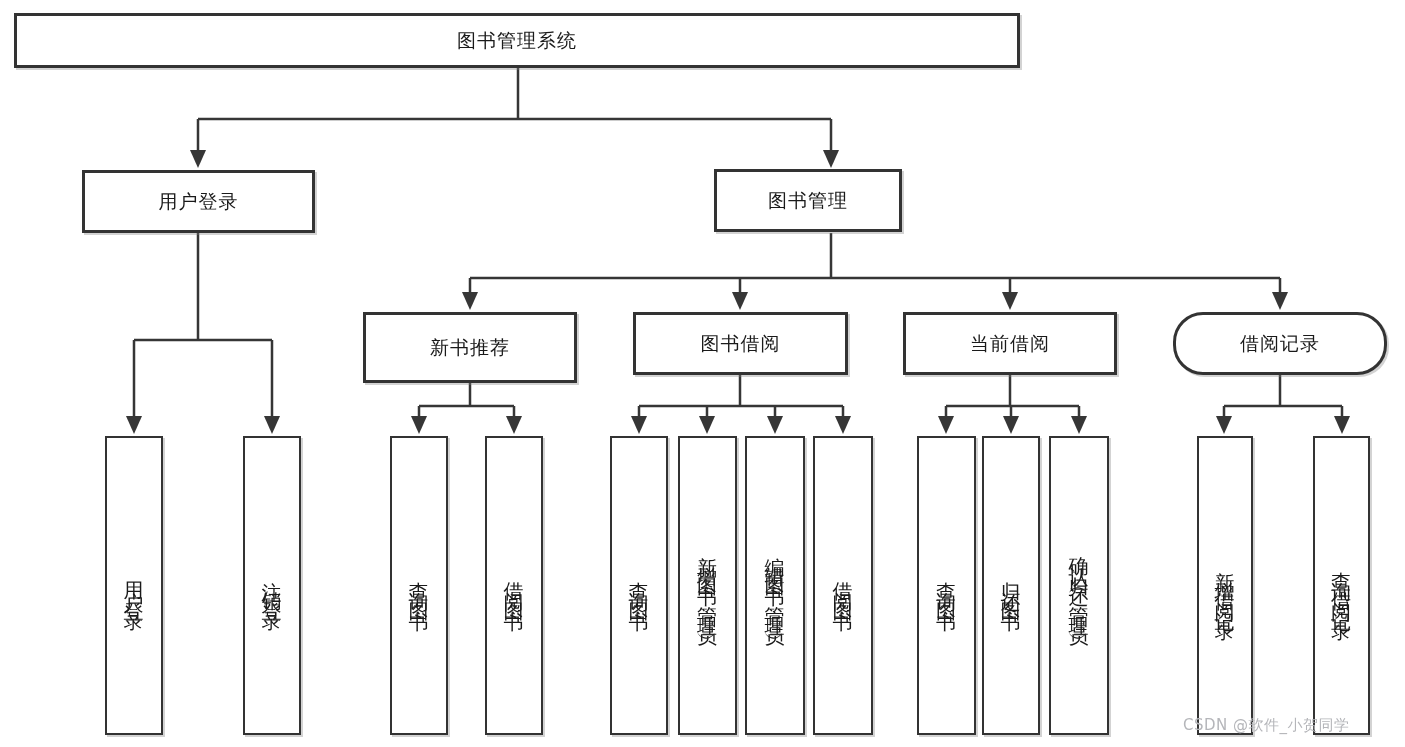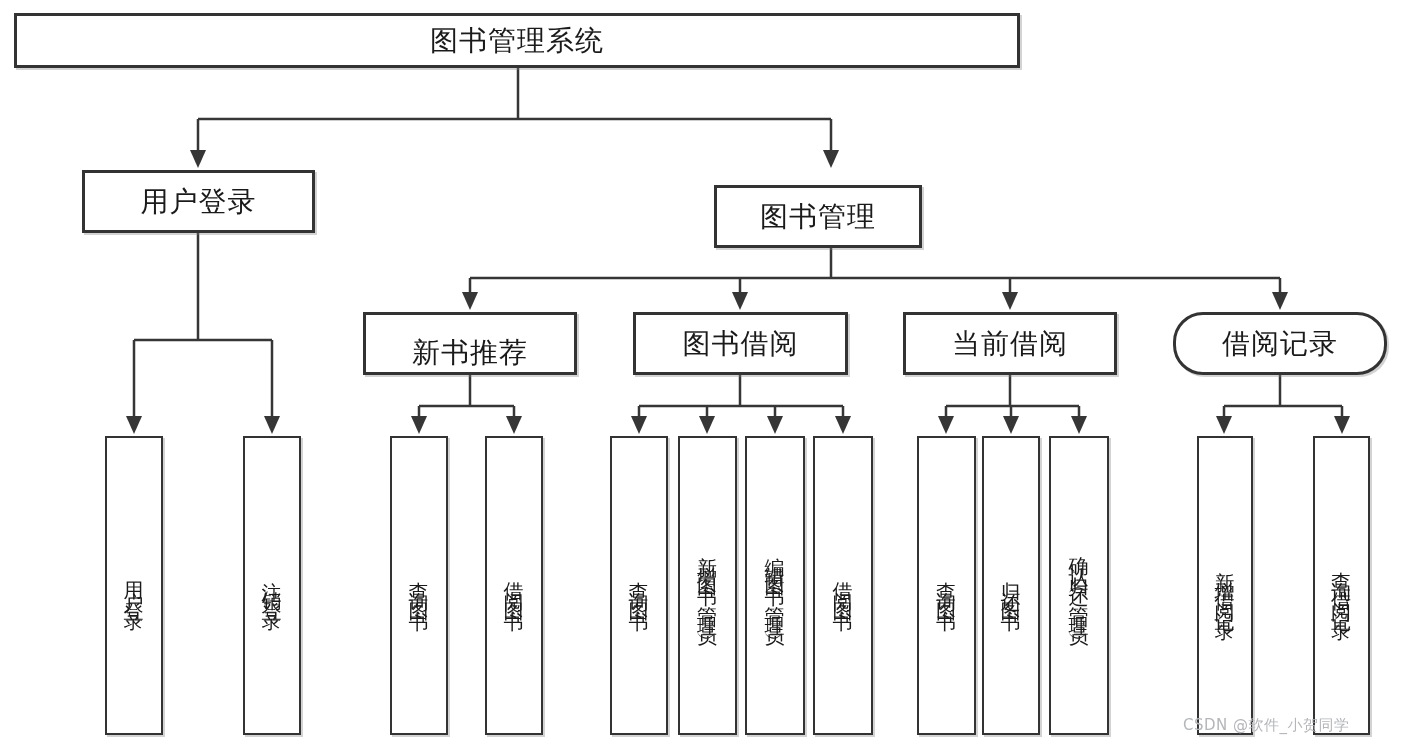--- a/index.html
+++ b/index.html
@@ -16,21 +16,21 @@
     overflow:hidden;
   }
   .connectors{position:absolute;left:0;top:0;width:1405px;height:747px;}
   .node{
     position:absolute;box-sizing:border-box;background:#fff;
     border:3px solid var(--border);
     box-shadow:2px 2px 0 rgba(130,130,130,0.35);
     display:flex;align-items:center;justify-content:center;
     color:var(--text);
   }
-  .hnode{font-size:28px;letter-spacing:1px;white-space:nowrap;}
+  .hnode{font-size:19px;letter-spacing:1px;white-space:nowrap;}
   .leaf{border-width:2.5px;}
   .leaf .vtext{
     writing-mode:vertical-rl;text-orientation:mixed;
     font-size:20px;letter-spacing:10px;line-height:1;
     color:var(--text);
   }
   .watermark{
     position:absolute;z-index:5;color:var(--watermark);
     font-size:15px;letter-spacing:0.5px;white-space:nowrap;
   }
@@ -80,25 +80,25 @@
     </g>
   </svg>
 
   <div class="node hnode" style="left:14px;top:13px;width:1006px;height:55px;">
     <span>图书管理系统</span>
   </div>
 
   <div class="node hnode" style="left:82px;top:170px;width:233px;height:63px;">
     <span>用户登录</span>
   </div>
-  <div class="node hnode" style="left:714px;top:185px;width:208px;height:63px;">
+  <div class="node hnode" style="left:714px;top:169px;width:188px;height:63px;">
     <span>图书管理</span>
   </div>
 
-  <div class="node hnode" style="left:363px;top:312px;width:214px;height:63px;align-items:flex-end;">
+  <div class="node hnode" style="left:363px;top:312px;width:214px;height:71px;">
     <span>新书推荐</span>
   </div>
   <div class="node hnode" style="left:903px;top:312px;width:214px;height:63px;">
     <span>当前借阅</span>
   </div>
   <div class="node hnode" style="left:633px;top:312px;width:215px;height:63px;">
     <span>图书借阅</span>
   </div>
   <div class="node hnode" style="left:1173px;top:312px;width:214px;height:63px;border-radius:30px;">
     <span>借阅记录</span>

